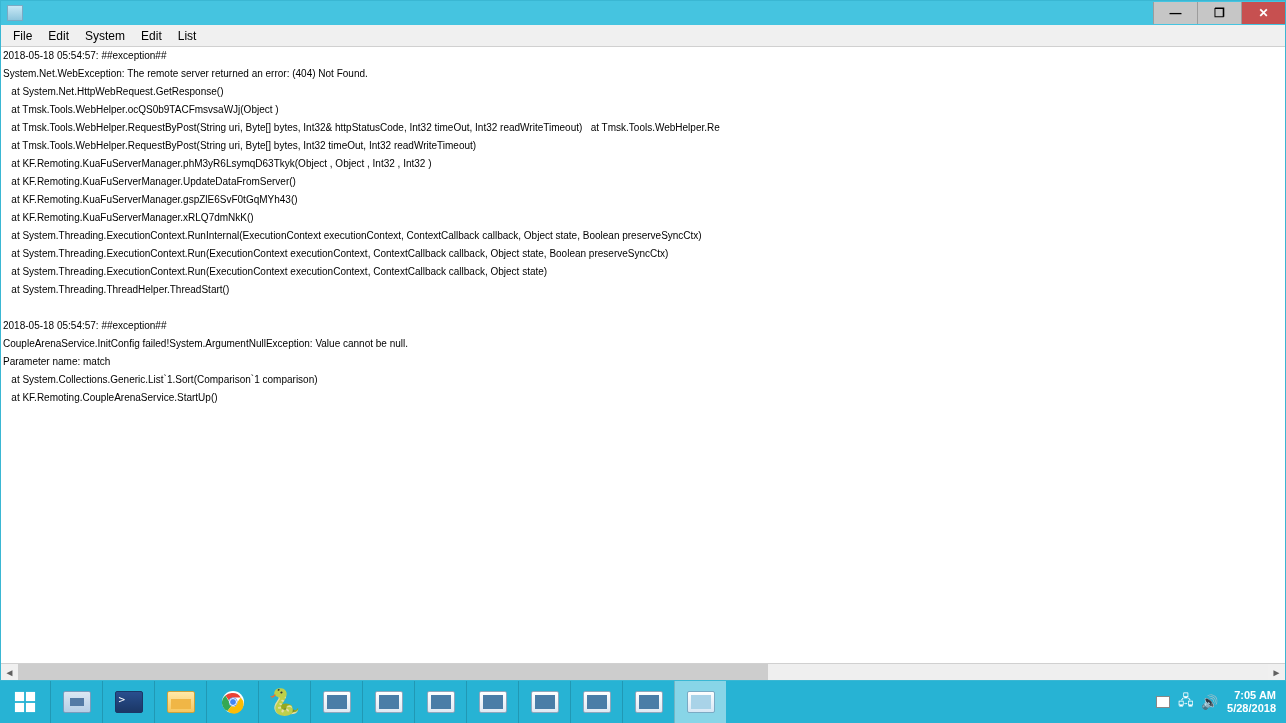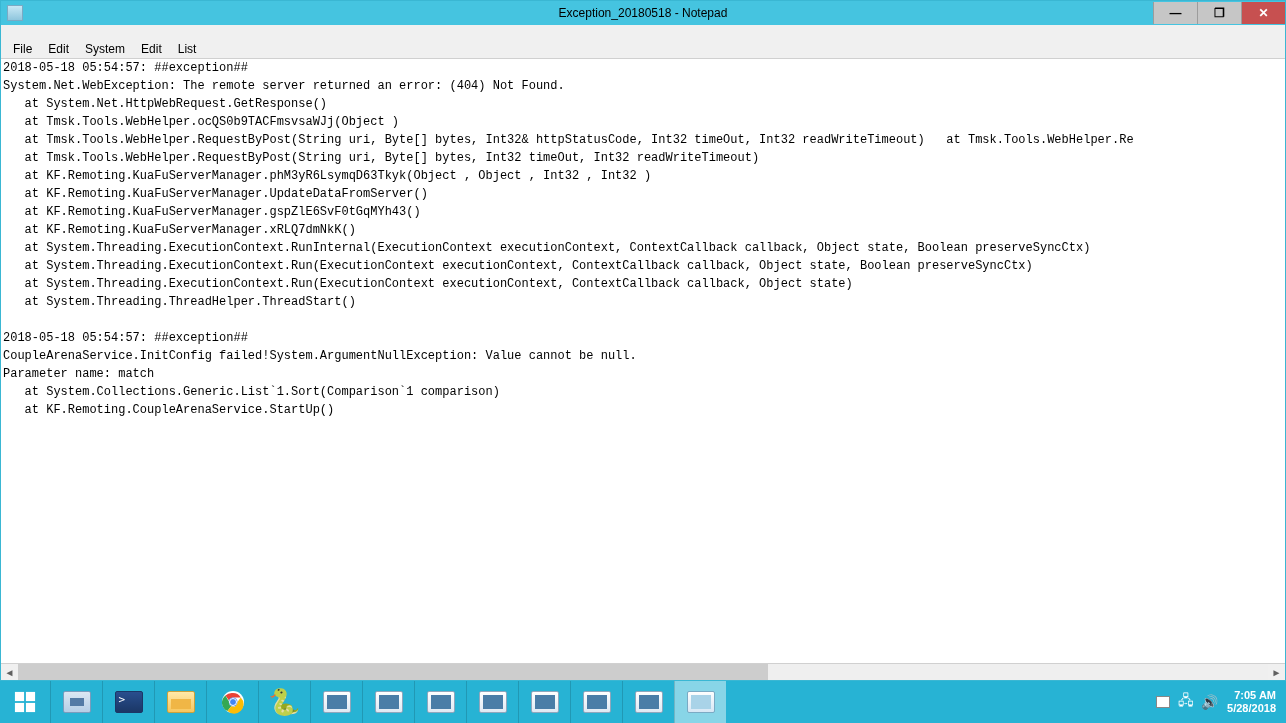--- a/index.html
+++ b/index.html
@@ -50,46 +50,46 @@
     border-left: 1px solid #9c9c9c;
     display: flex;
     align-items: center;
     justify-content: center;
     font-size: 12px;
     font-weight: bold;
     color: #000;
   }
   .win-btn.close { background: #c75050; color: #fff; }
   .menubar {
-    height: 34px;
+    height: 22px;
     background: #f0f0f0;
     border-bottom: 1px solid #d0d0d0;
     display: flex;
-    align-items: flex-end;
+    align-items: center;
     padding: 0 4px;
     font-size: 12px;
   }
   .menubar .menu-item {
     padding: 2px 8px;
     cursor: default;
   }
   .editor-wrap {
     flex: 1;
     display: flex;
     flex-direction: column;
     position: relative;
     background: #fff;
   }
   .editor {
     flex: 1;
     overflow: hidden;
     padding: 0 2px 0 2px;
     white-space: pre;
-    font-family: Liberation Mono, monospace;
-    font-size: 12px;
+    font-family: Liberation Sans, sans-serif;
+    font-size: 10px;
     line-height: 18px;
     color: #000;
   }
   .hscroll {
     height: 17px;
     background: #f0f0f0;
     border-top: 1px solid #d0d0d0;
     display: flex;
     align-items: stretch;
   }
@@ -188,21 +188,20 @@
     border:1px solid #888;
     position:relative;
   }
 </style>
 </head>
 <body>
 
 <div class="window">
   <div class="titlebar">
     <div class="app-icon"></div>
-    <div class="title">Exception_20180518 - Notepad</div>
     <div class="win-controls">
       <div class="win-btn">—</div>
       <div class="win-btn">❐</div>
       <div class="win-btn close">✕</div>
     </div>
   </div>
   <div class="menubar">
     <div class="menu-item">File</div>
     <div class="menu-item">Edit</div>
     <div class="menu-item">System</div>

